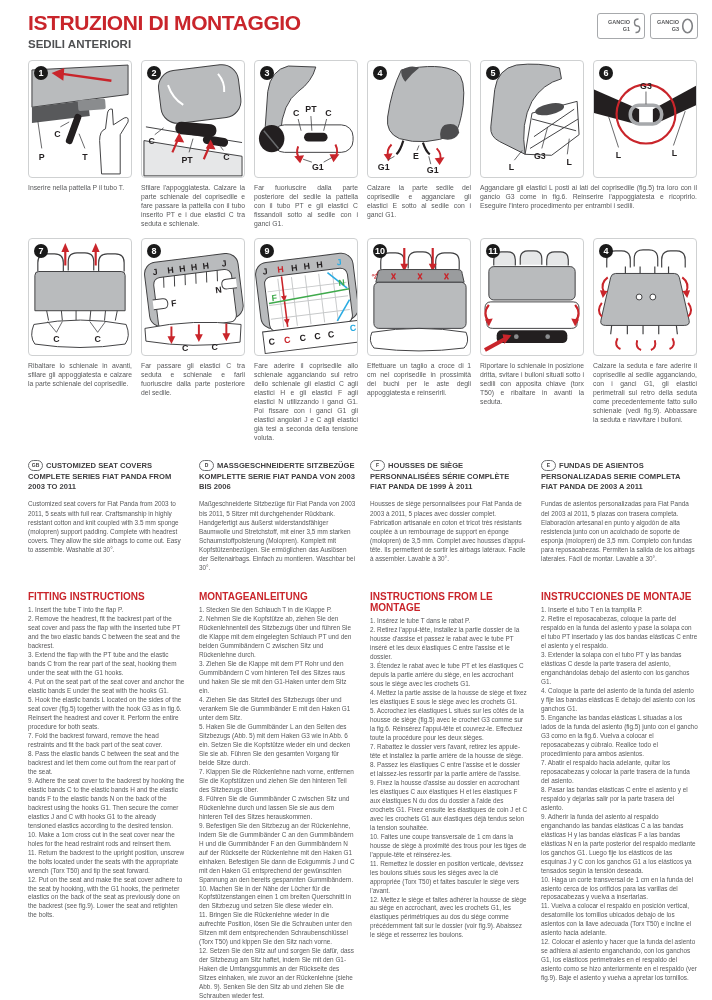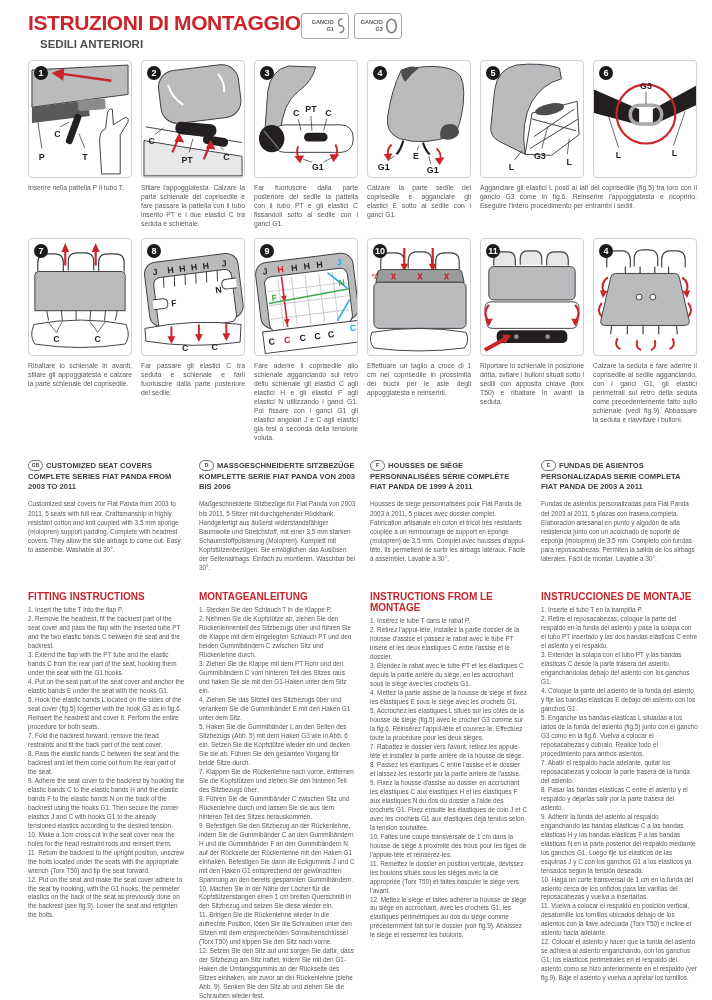--- a/index.html
+++ b/index.html
@@ -1,22 +1,22 @@
 <!DOCTYPE html>
 <html><head>
 <meta charset="utf-8">
 <style>
   html,body { margin:0; padding:0; background:#ffffff; }
   body { width:712px; height:1000px; overflow:hidden; font-family:"Liberation Sans", sans-serif; color:#58595b; position:relative; }
   .page { padding:12px 14px 0 28px; }
 
   
-  .hdr { display:flex; align-items:flex-start; }
+  .hdr { display:flex; justify-content:space-between; align-items:flex-start; }
   .title { color:#c9252b; font-size:21px; font-weight:bold; letter-spacing:-0.4px; line-height:1.05; margin:0; }
-  .subtitle { color:#4f5052; font-size:11.5px; font-weight:bold; margin:4px 0 0 12px; }
+  .subtitle { color:#4f5052; font-size:11.5px; font-weight:bold; margin:4px 0 0 0; }
   .hookboxes { display:flex; gap:5px; margin-top:1px; }
   .hookbox { border:1px solid #a7a9ac; border-radius:3px; width:40px; height:22px; display:flex; align-items:center; justify-content:flex-end; padding:1px 3px; gap:2px; }
   .hooklbl { font-size:5.5px; font-weight:bold; color:#58595b; text-align:right; line-height:1.25; }
 
   
   .grid { display:grid; grid-template-columns:repeat(6,104px); column-gap:9px; row-gap:5px; margin-top:10px; }
   .fig { position:relative; height:116px; border:1px solid #cfd1d2; border-radius:4px; background:#fff; overflow:hidden; }
   .fig svg { display:block; width:100%; height:100%; }
   .badge { position:absolute; top:5px; left:5px; width:14px; height:14px; border-radius:50%; background:#1a1a1a; color:#fff; font-size:9px; font-weight:bold; display:flex; align-items:center; justify-content:center; }
   .caption { font-size:6.8px; line-height:1.33; color:#58595b; text-align:justify; margin:0; align-self:start; }

